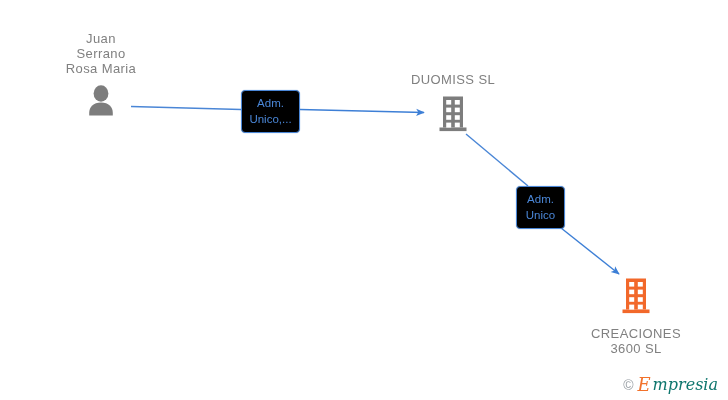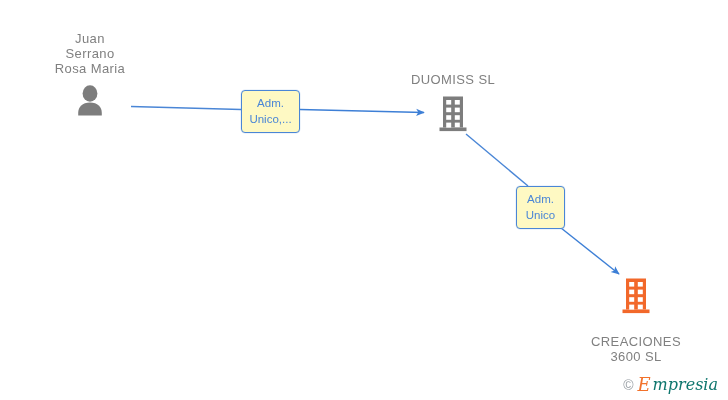--- a/index.html
+++ b/index.html
@@ -41,21 +41,21 @@
     white-space: pre-line;
     user-select: none;
   }
   .node-icon {
     display: block;
     margin: 0 auto;
   }
 
   
   #node-person {
-    left: 22px;
+    left: 33px;
     top: 31px;
     width: 136px;
   }
   #node-person .node-label {
     margin-bottom: 7px;
   }
 
   
   #node-duomiss {
     left: 385px;
@@ -66,31 +66,31 @@
     margin-bottom: 9px;
   }
 
   
   #node-creaciones {
     left: 568px;
     top: 278px;
     width: 136px;
   }
   #node-creaciones .node-label {
-    margin-top: 20px;
+    margin-top: 12px;
     text-align: center;
   }
 
   
   .edge-label {
     position: absolute;
     box-sizing: border-box;
     border: 1px solid #4a86d6;
     border-radius: 4px;
-    background: #fef9c3;
+    background: #000000;
     color: #4a86d6;
     font-size: 11.5px;
     line-height: 16px;
     text-align: center;
     padding: 4px 7px 5px 7px;
     white-space: pre-line;
     box-shadow: 0 0 0 0.5px rgba(74,134,214,0.18);
   }
   #edge-label-1 {
     left: 241px;

